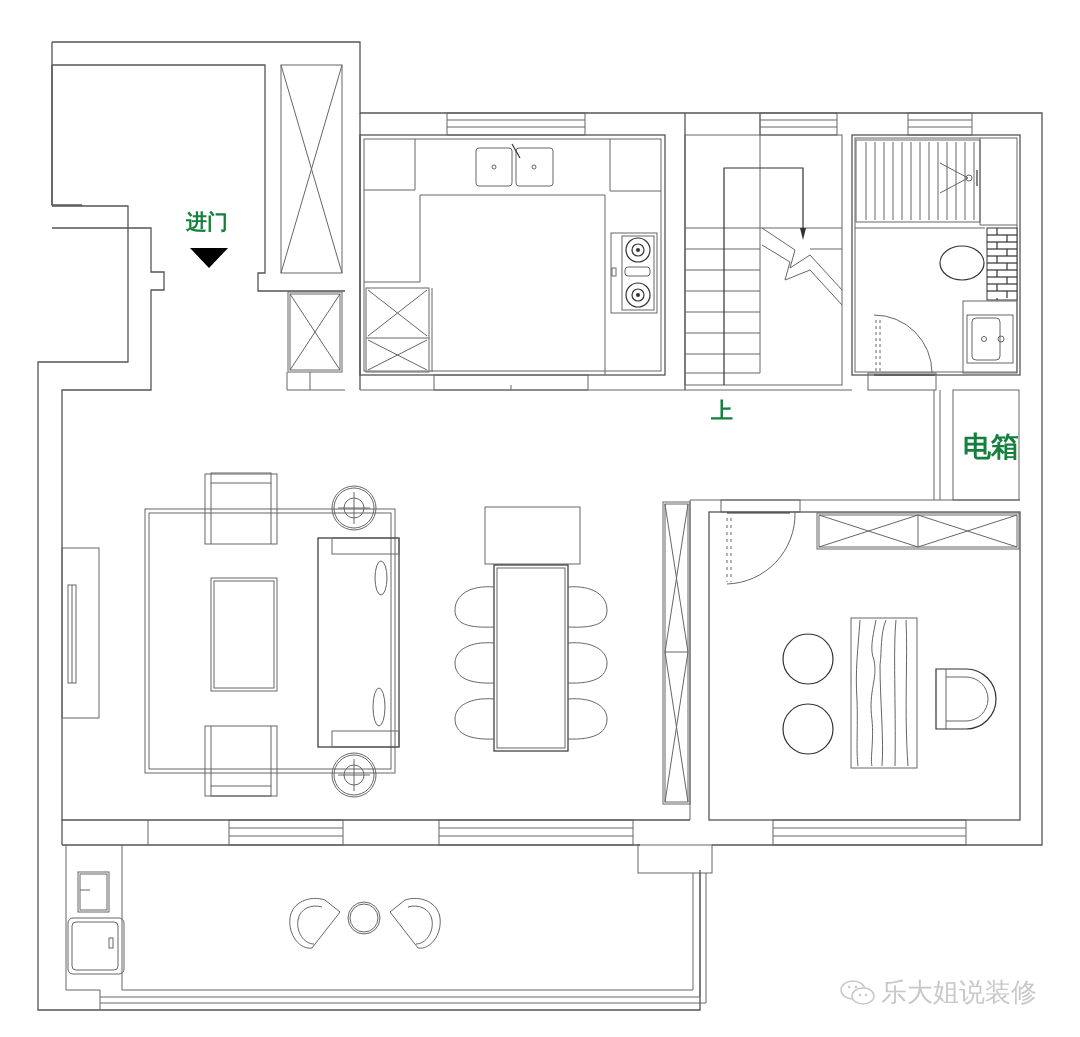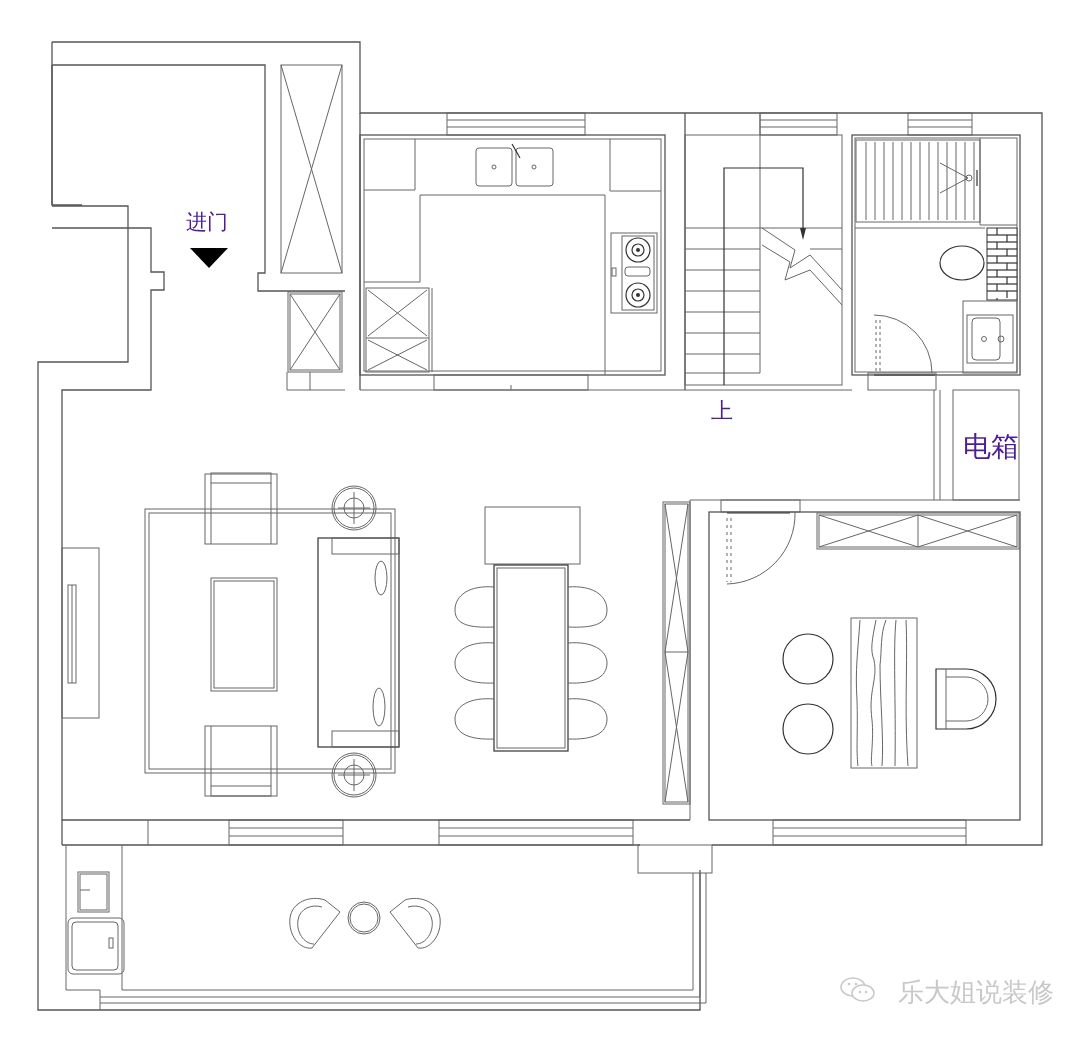--- a/index.html
+++ b/index.html
@@ -1,22 +1,22 @@
 <!DOCTYPE html>
 <html><head>
 <meta charset="utf-8">
 <style>
   html, body { margin: 0; padding: 0; background: #ffffff; }
   body { width: 1080px; height: 1037px; position: relative; overflow: hidden; font-family: "DejaVu Sans", sans-serif; }
   #plan { position: absolute; left: 0; top: 0; }
   #plan .w { fill: none; stroke: #555; stroke-width: 1.3; }
   #plan .t { fill: none; stroke: #666; stroke-width: 1; }
   #plan .d { fill: none; stroke: #333; stroke-width: 1.2; }
-  .label { position: absolute; color: #4c1d95; font-size: 22px; line-height: 1; white-space: nowrap; }
-  .watermark { position: absolute; left: 838px; top: 975px; color: #c8c8c8; font-size: 26px; display: flex; gap: 20px; }
+  .label { position: absolute; color: #15803d; font-size: 22px; line-height: 1; white-space: nowrap; font-weight: bold; }
+  .watermark { position: absolute; left: 838px; top: 975px; color: #c8c8c8; font-size: 26px; display: flex; align-items: center; gap: 3px; }
   .wm-icon { width: 40px; height: 30px; }
 </style>
 </head>
 <body>
 
 <svg id="plan" width="1080" height="1037" viewBox="0 0 1080 1037" xmlns="http://www.w3.org/2000/svg">
 
   <g>
     <polyline class="w" points="52,42 360,42 360,113 1042,113 1042,845 712,845"></polyline>
     <polyline class="w" points="52,42 52,205 82,205"></polyline>

